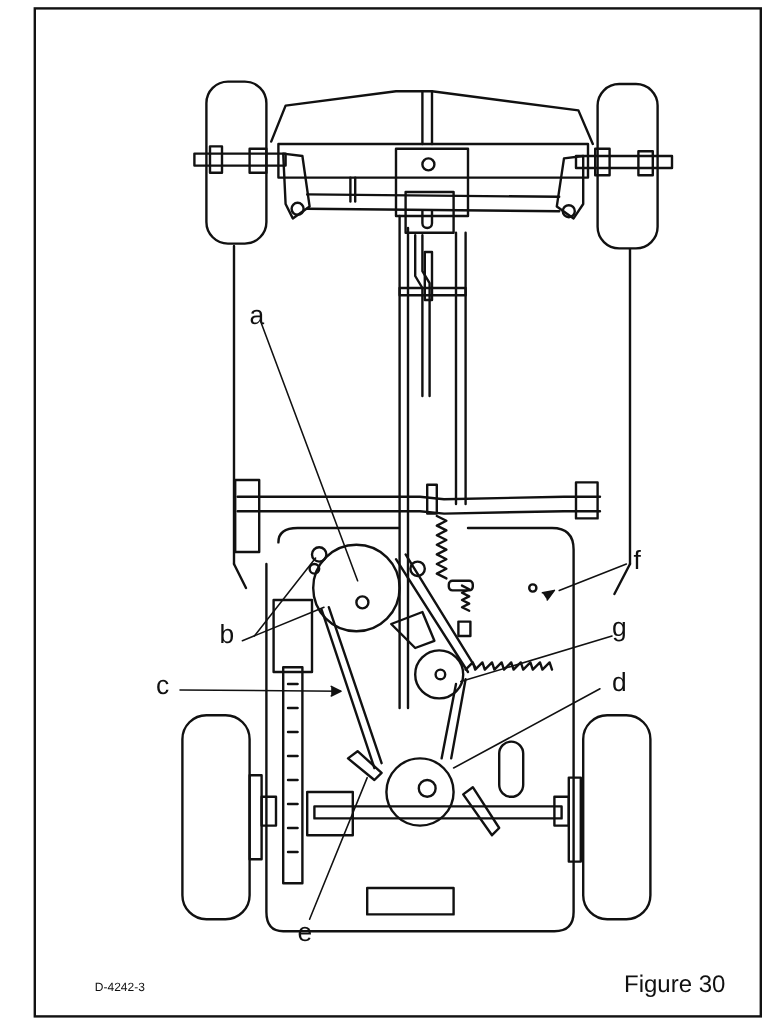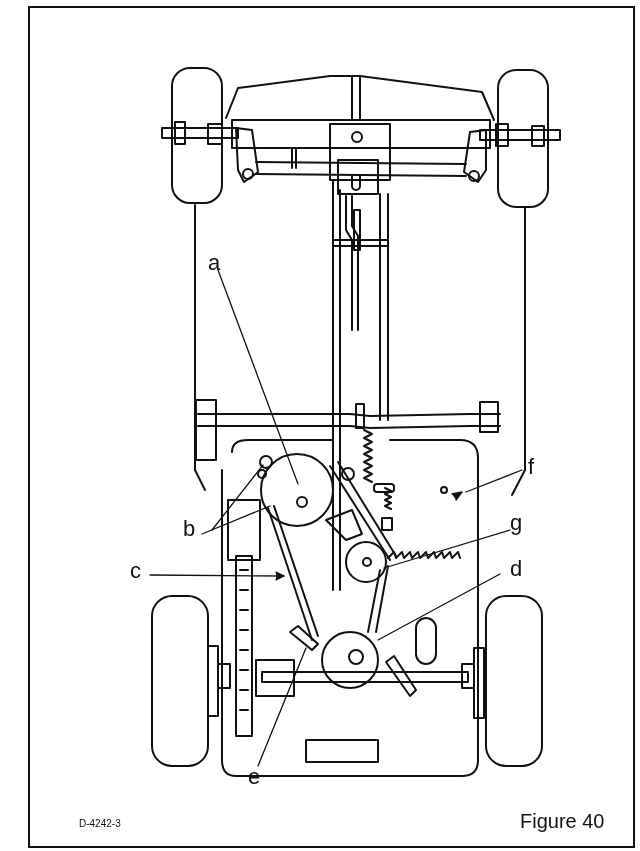--- a/index.html
+++ b/index.html
@@ -141,13 +141,13 @@
 
 <span class="lbl" style="left:208px;top:252px;">a</span>
 <span class="lbl" style="left:183px;top:518px;">b</span>
 <span class="lbl" style="left:130px;top:560px;">c</span>
 <span class="lbl" style="left:510px;top:558px;">d</span>
 <span class="lbl" style="left:248px;top:766px;">e</span>
 <span class="lbl" style="left:528px;top:456px;">f</span>
 <span class="lbl" style="left:510px;top:512px;">g</span>
 
 <span class="code">D-4242-3</span>
-<span class="caption">Figure 40</span>
+<span class="caption">Figure 30</span>
 
 </body></html>

